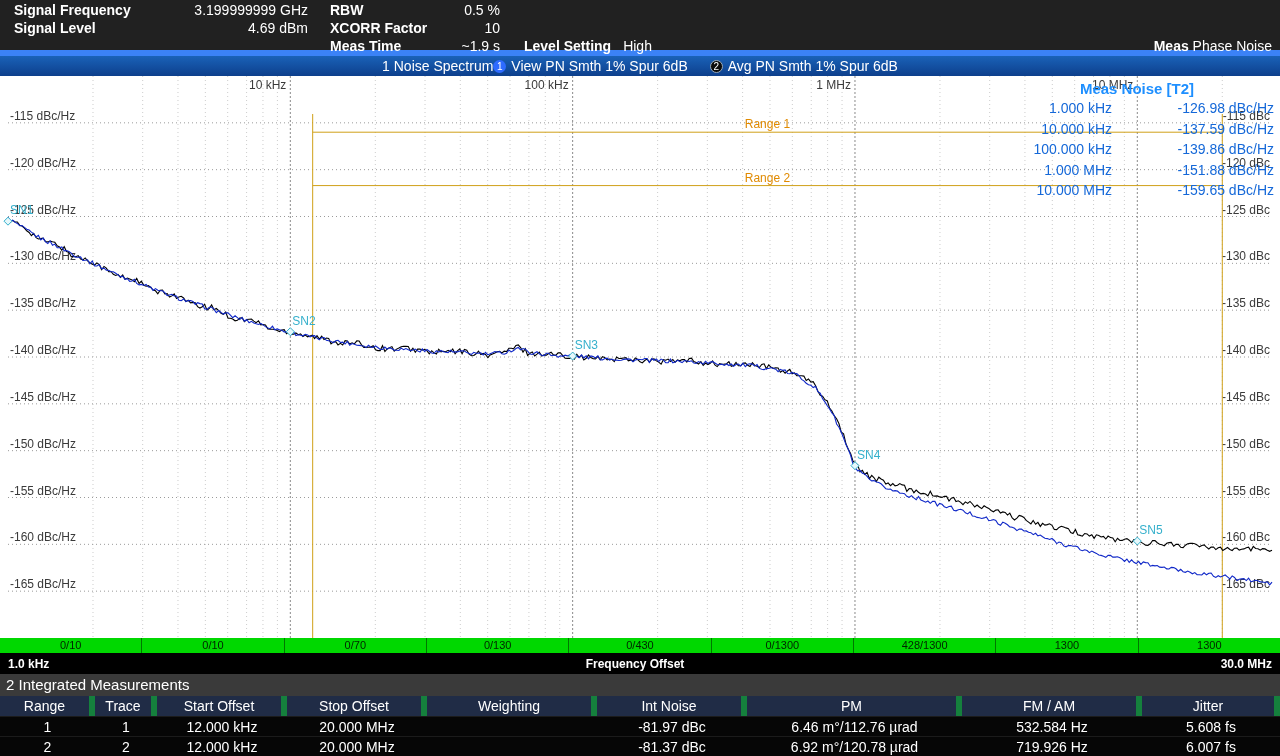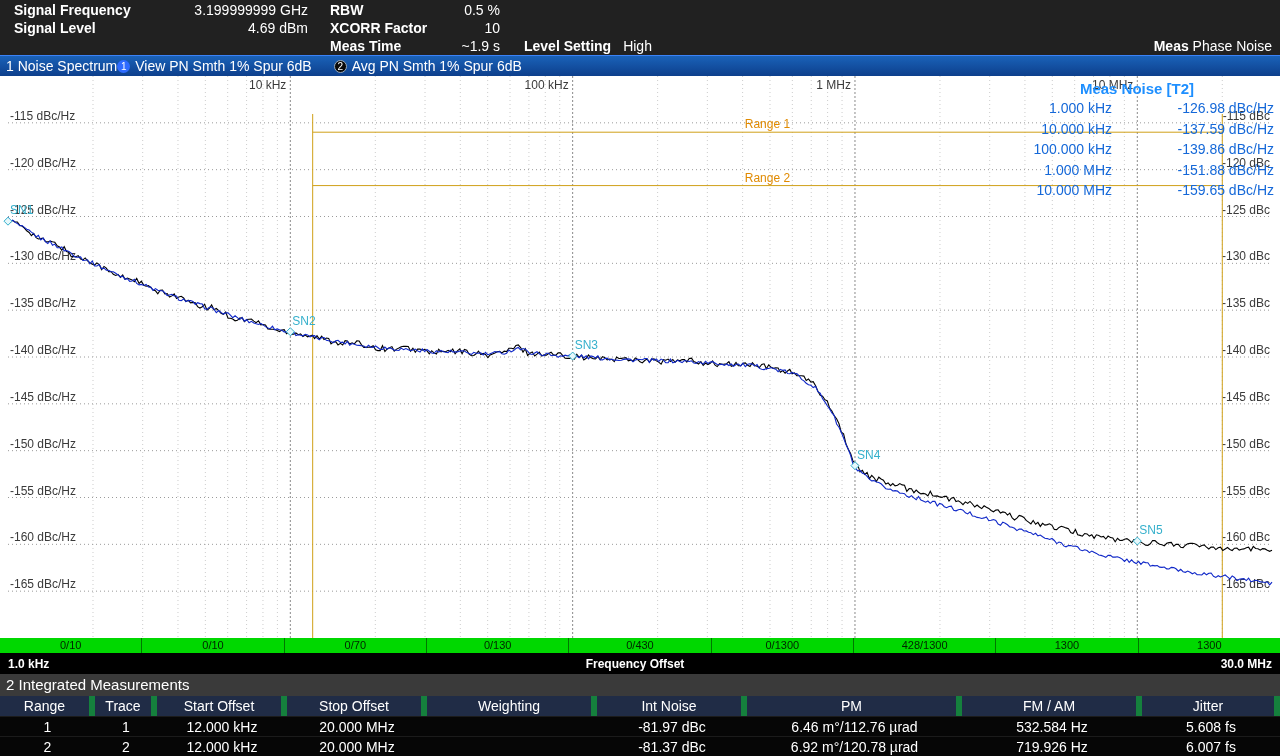--- a/index.html
+++ b/index.html
@@ -1,31 +1,31 @@
 <!DOCTYPE html>
 <html><head>
 <meta charset="utf-8">
 <style>
   *{margin:0;padding:0;box-sizing:border-box}
   html,body{width:1280px;height:756px;background:#000;font-family:"Liberation Sans",sans-serif}
   .screen{position:relative;width:1280px;height:756px;background:#fff;overflow:hidden}
 
   
-  .top{position:absolute;top:0;left:0;width:1280px;height:56px;background:#212121;color:#fff;font-size:14px;border-bottom:1px solid #3b82f6}
+  .top{position:absolute;top:0;left:0;width:1280px;height:56px;background:#212121;color:#fff;font-size:14px;border-bottom:6px solid #3b82f6}
   .hrow{position:absolute;height:18px;line-height:18px;white-space:nowrap}
   .hlabel{font-weight:bold}
   .c1l{display:inline-block;width:148px}
   .c1v{display:inline-block;width:146px;text-align:right}
   .c2l{display:inline-block;width:112px}
   .c2v{display:inline-block;width:58px;text-align:right}
   .lsv{margin-left:12px}
   .measr{position:absolute;right:8px;top:37px;height:18px;line-height:18px;white-space:nowrap}
 
   
-  .titlebar{position:absolute;top:56px;left:0;width:1280px;height:20px;background:linear-gradient(#1a62b8,#0d3f8c);color:#fff;font-size:14px;display:flex;align-items:center;justify-content:flex-start;padding:0 6px}
+  .titlebar{position:absolute;top:56px;left:0;width:1280px;height:20px;background:linear-gradient(#1a62b8,#0d3f8c);color:#fff;font-size:14px;display:flex;align-items:center;justify-content:center;padding:0 6px}
   .tb-left{font-weight:normal}
   .tb-right{display:flex;align-items:center;gap:4px}
   .badge{display:inline-flex;width:13px;height:13px;border-radius:50%;align-items:center;justify-content:center;font-size:10px;color:#fff;margin-right:1px}
   .badge1{background:#2e6bff}
   .badge2{background:#0a0a0a;border:1px solid #9ab}
   .tb-trace{margin-right:18px}
 
   
   .chart{position:absolute;top:76px;left:0;width:1280px;height:577px;background:#fff}
   #plot{position:absolute;top:0;left:0}

